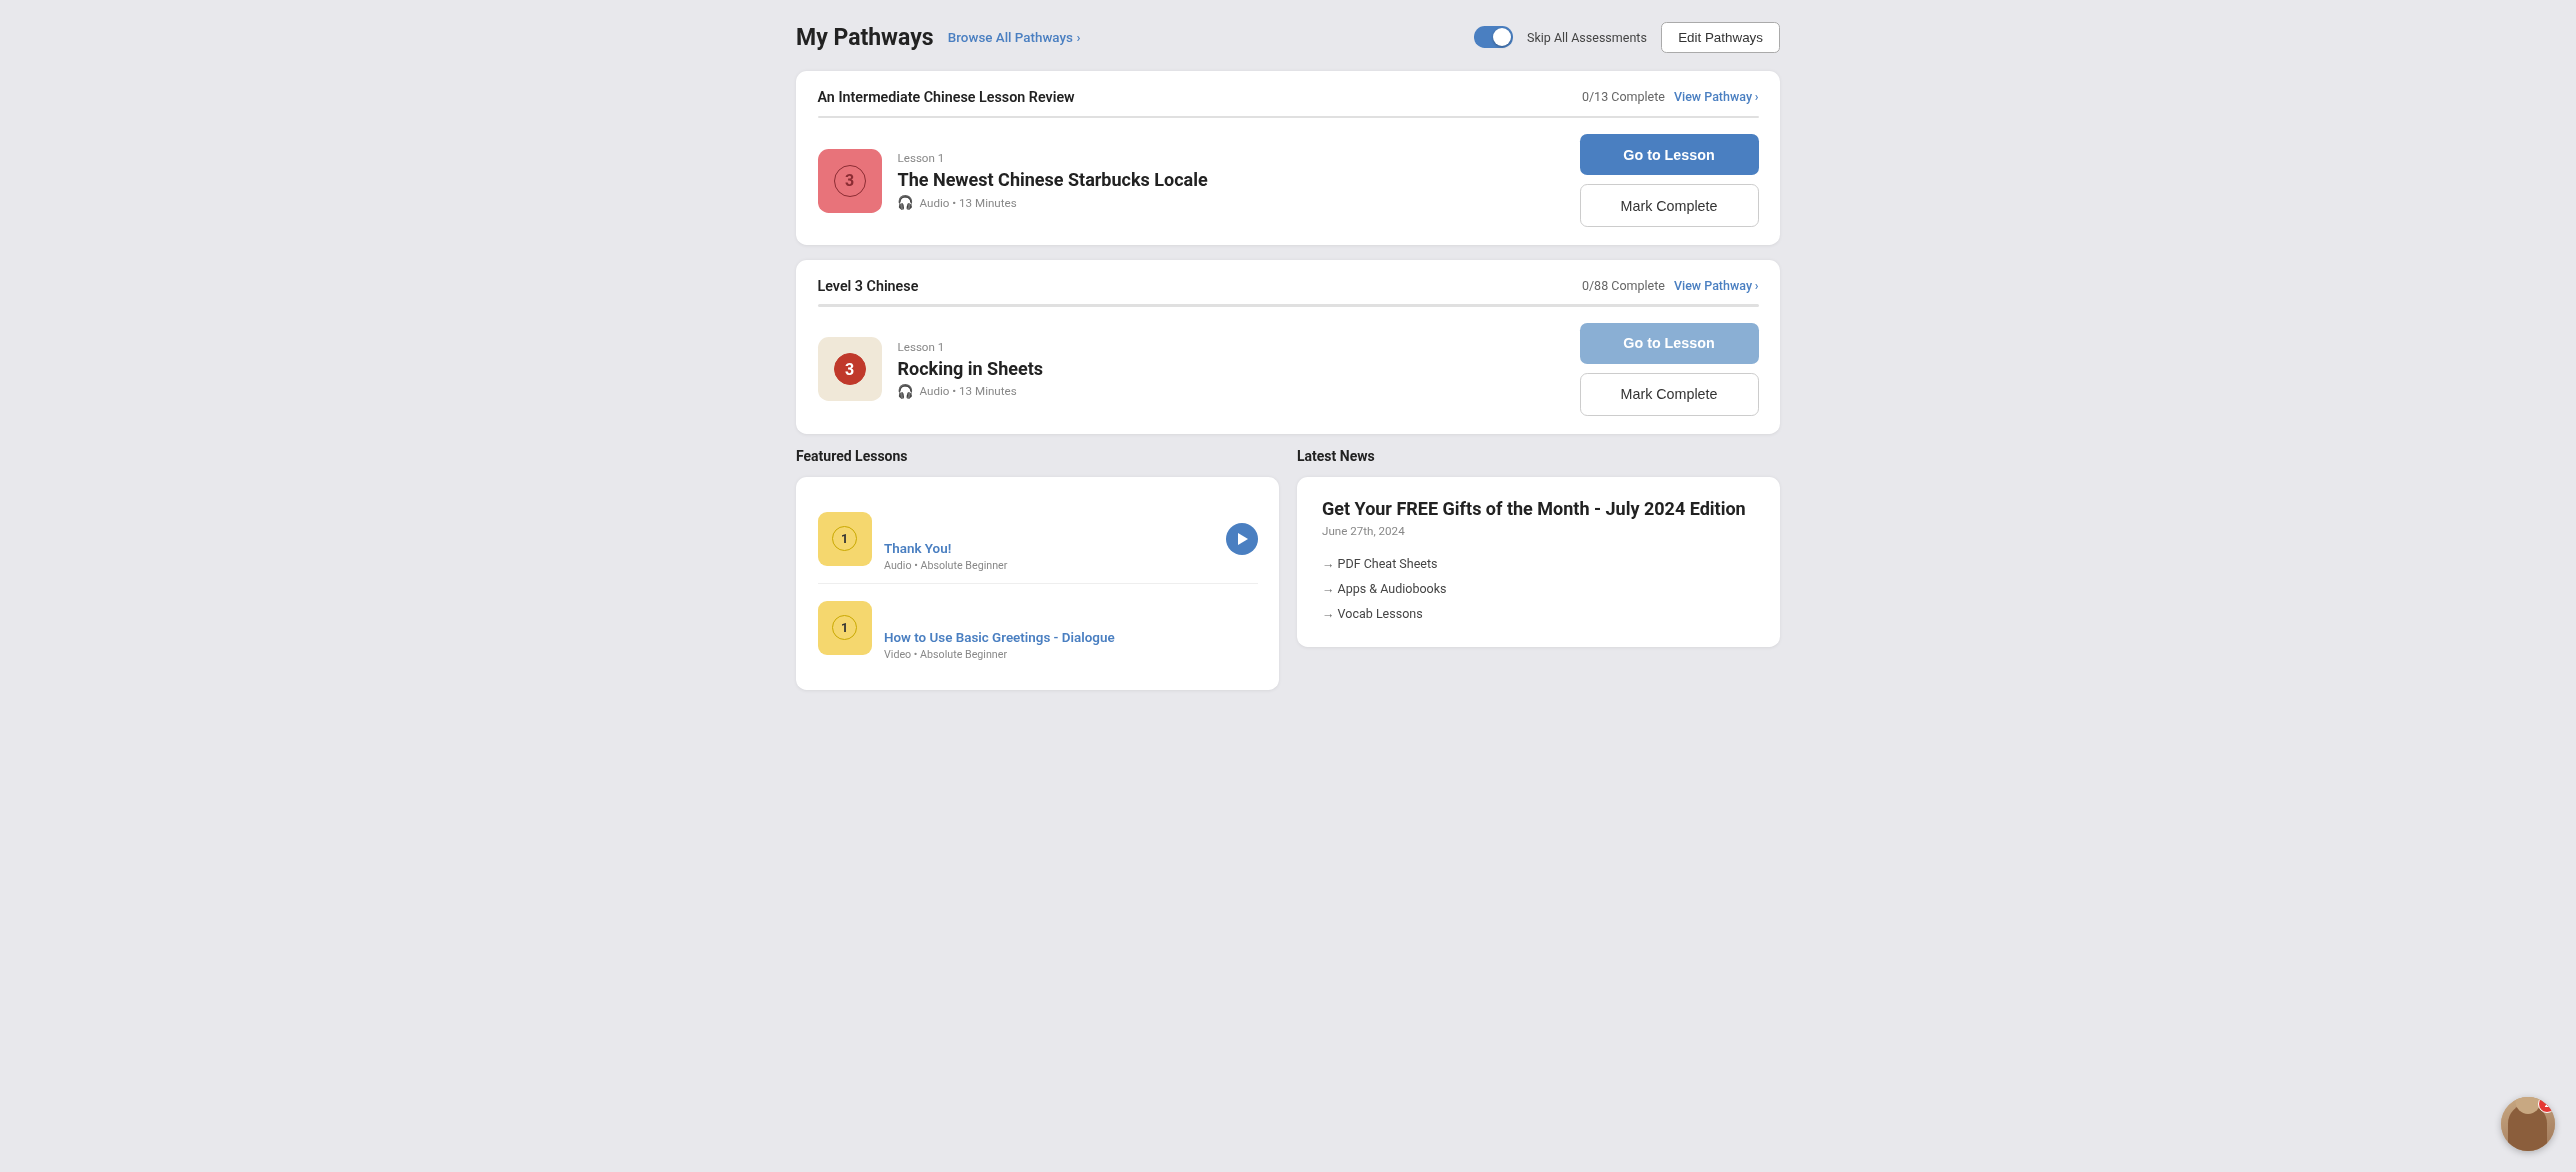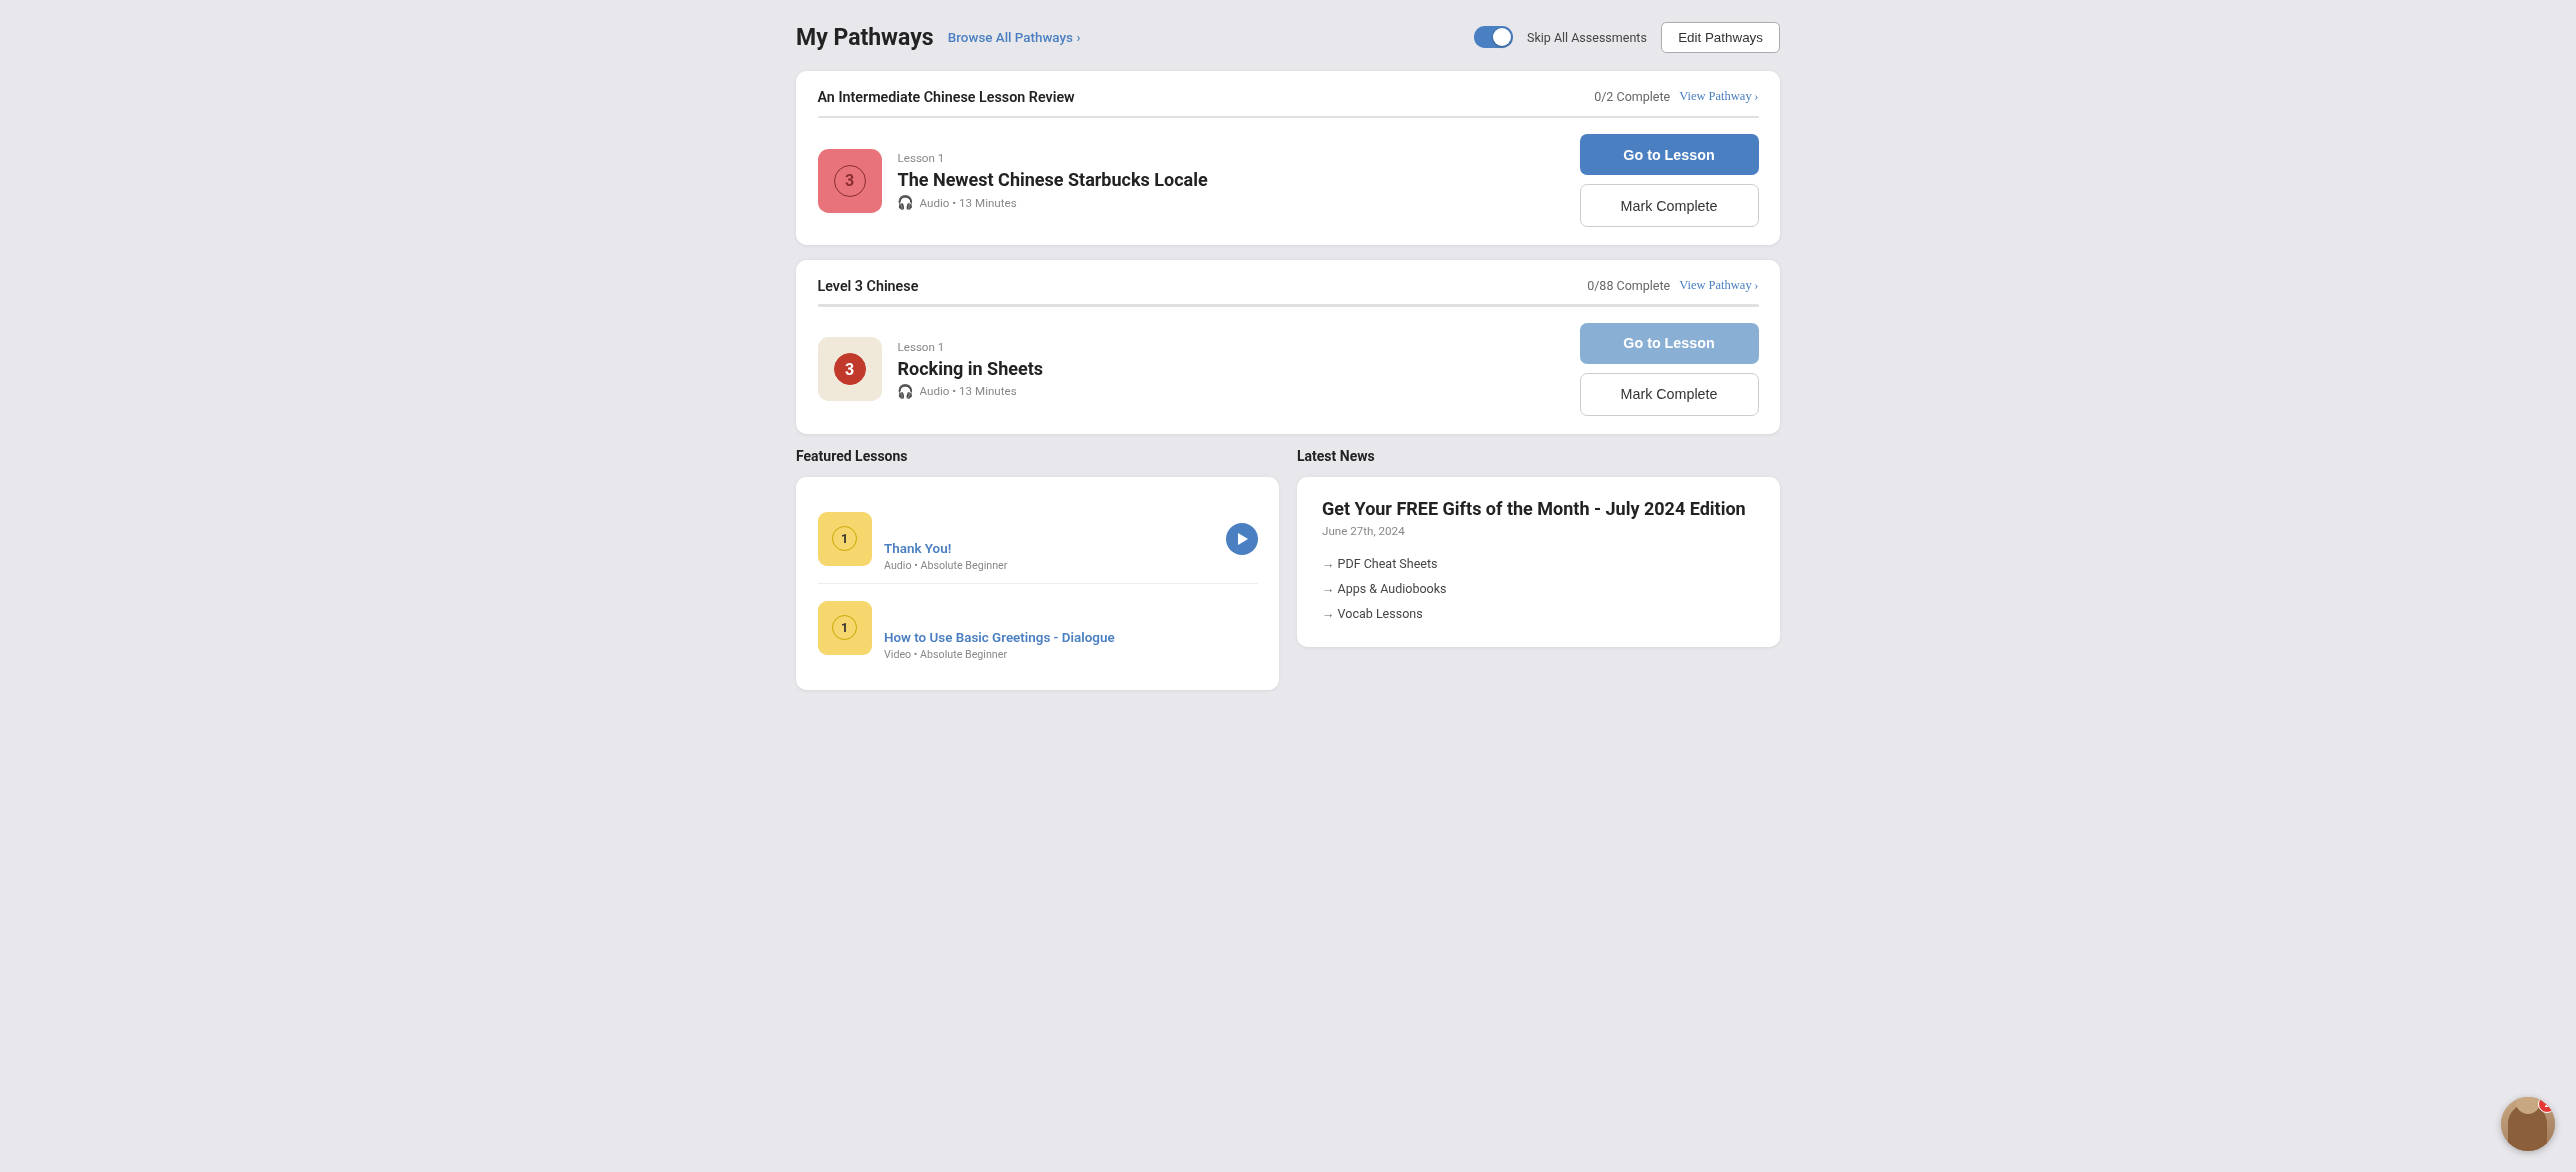--- a/index.html
+++ b/index.html
@@ -117,21 +117,20 @@
       border-radius: 1.8px;
     }
     .view-pathway-link {
       color: #4a7fc1;
       font-size: 12.5px;
       font-weight: 500;
       text-decoration: none;
       display: flex;
       align-items: flex-end;
       gap: 2.7px;
-      font-family: Liberation Serif, serif;
     }
 
     
     .lesson-row {
       display: flex;
       align-items: center;
       gap: 16px;
     }
     .lesson-thumb {
       width: 64px;
@@ -408,21 +407,21 @@
       <span class="skip-label">Skip All Assessments</span>
       <button class="edit-pathways-btn">Edit Pathways</button>
     </div>
   </div>
 
   <div id="pathway-cards">
       <div class="pathway-card">
     <div class="pathway-header">
       <span class="pathway-name">An Intermediate Chinese Lesson Review</span>
       <div class="pathway-meta">
-        <span>0/2 Complete</span>
+        <span>0/13 Complete</span>
         <a class="view-pathway-link" href="#">
           View Pathway <span>›</span>
         </a>
       </div>
     </div>
     <div class="pathway-progress-bar">
       <div class="pathway-progress-fill" style="width:0%"></div>
     </div>
     <div class="lesson-row">
       <div class="lesson-thumb thumb-pink">

